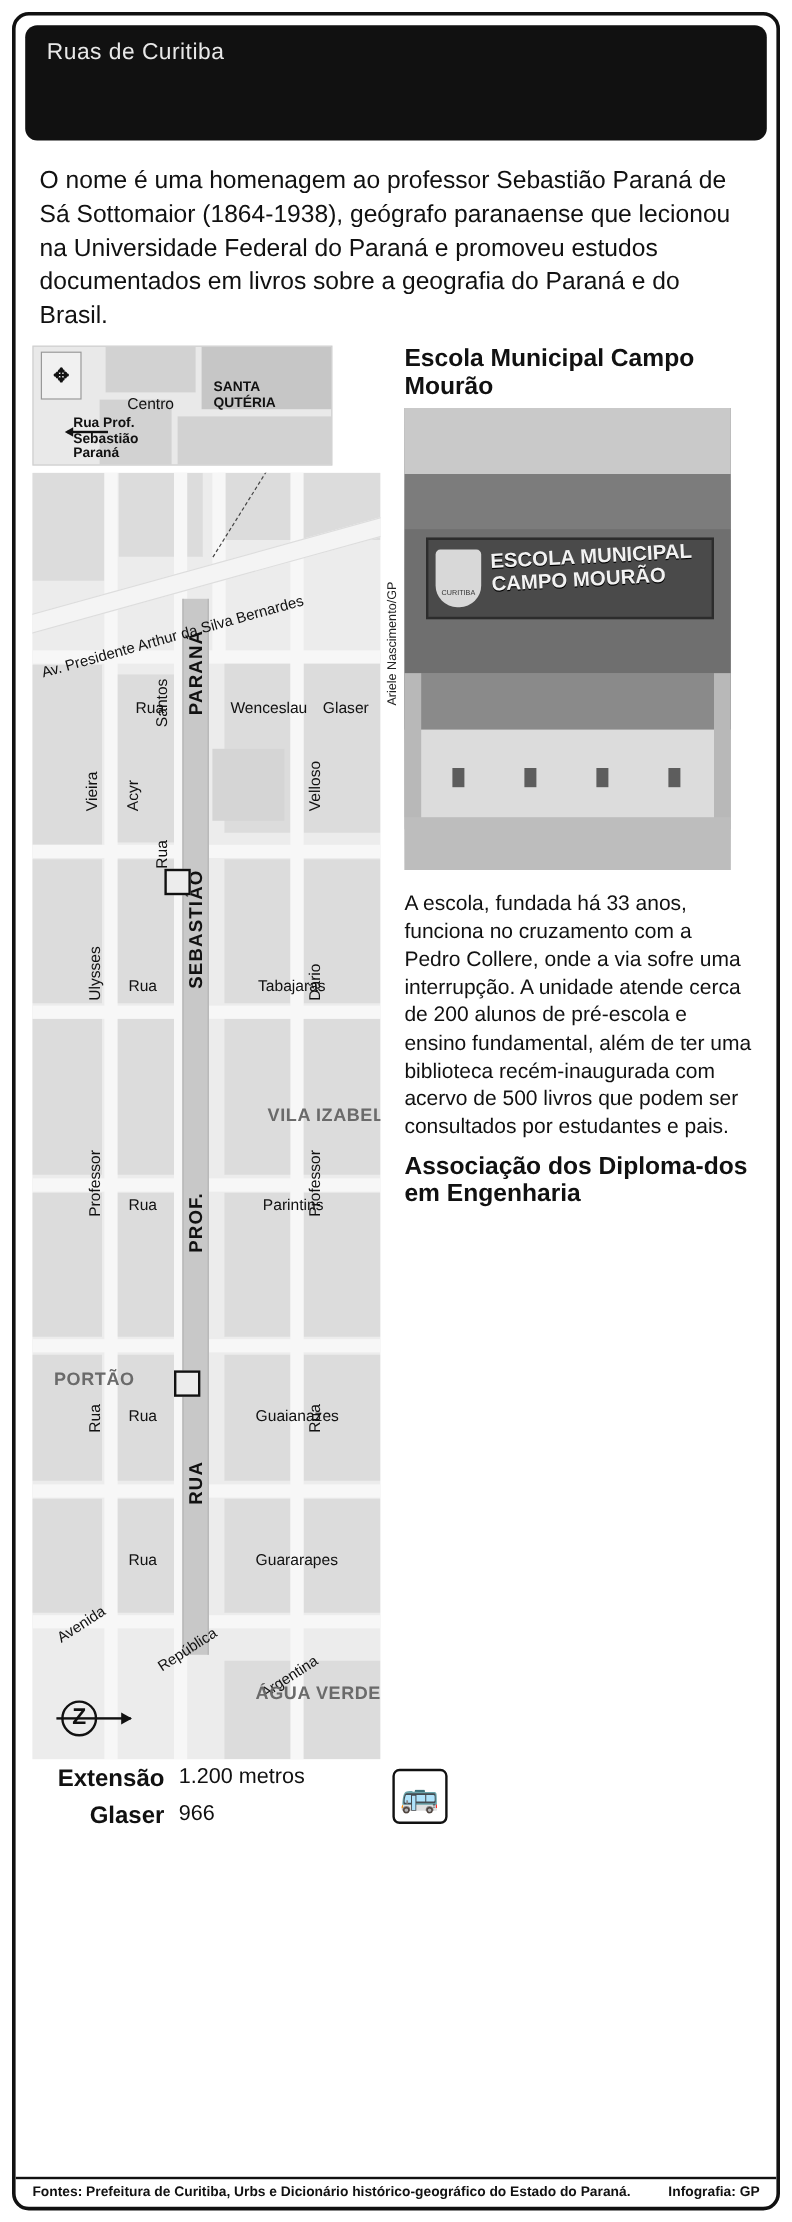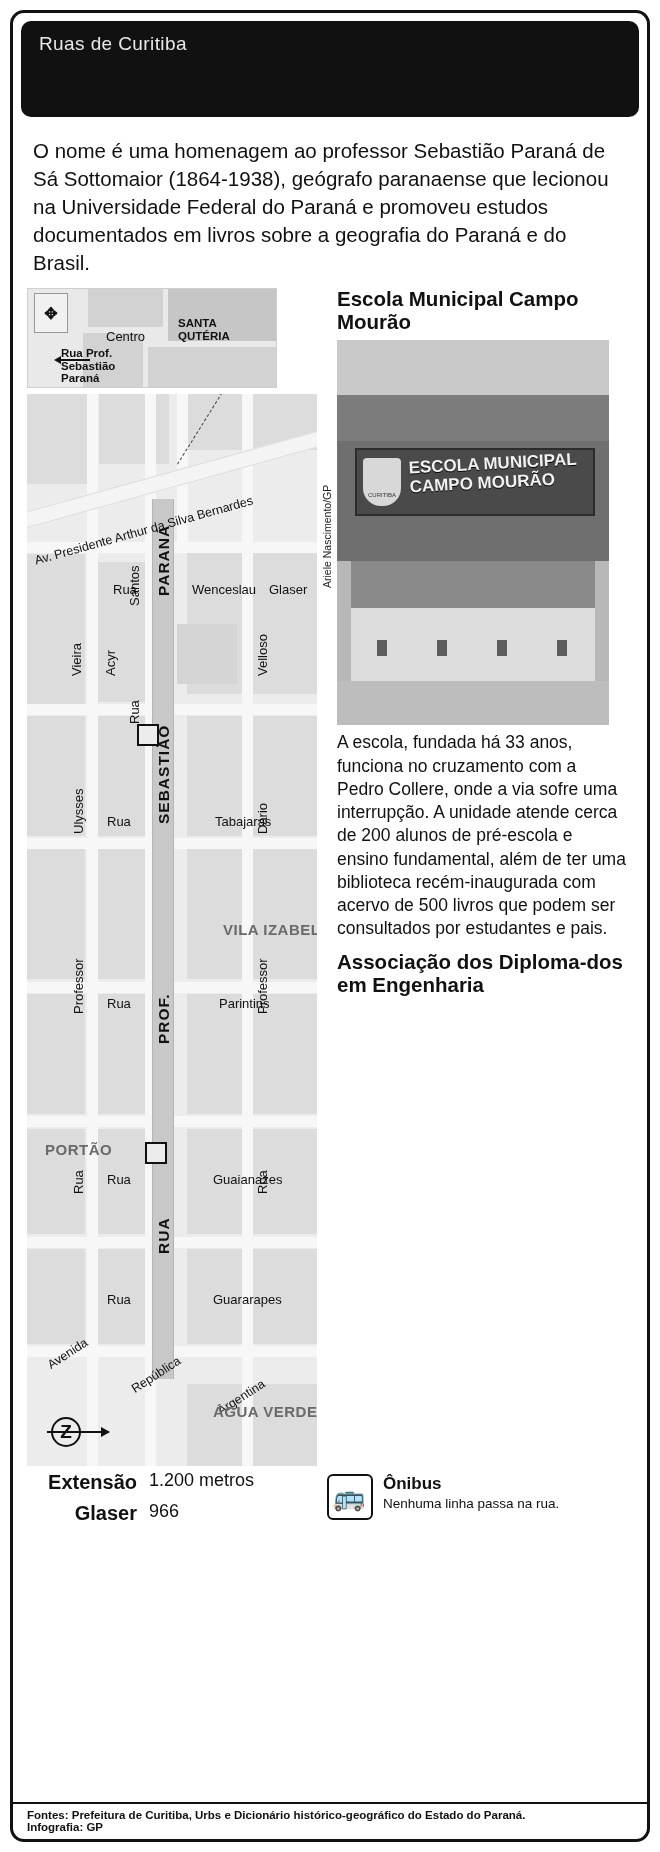--- a/index.html
+++ b/index.html
@@ -238,21 +238,21 @@
     top: 300px;
     transform: rotate(-90deg);
     transform-origin: left top;
     font-size: 10.5px;
     color: #222;
     white-space: nowrap;
   }
   .body-text {
     font-size: 17.5px;
     line-height: 1.33;
-    margin-top: 6px;
+    margin-top: 16px;
   }
   .story-title2 {
     font-size: 20.5px;
     font-weight: bold;
     line-height: 1.12;
     margin-top: 10px;
   }
   .body-text2 {
     font-size: 17px;
     line-height: 1.3;
@@ -292,21 +292,20 @@
   .footer {
     position: absolute;
     left: 0; bottom: 0;
     width: 100%;
     border-top: 2px solid #111;
     padding: 5px 14px 6px 14px;
     display: flex;
     justify-content: space-between;
     font-size: 11.5px;
     font-weight: bold;
-    flex-direction: column;
   }
 </style>
 </head>
 <body>
 
 <div class="page">
   <div class="frame">
 
     <div class="header">
       <div class="header-kicker">Ruas de Curitiba</div>
@@ -467,24 +466,20 @@
         <div class="fact-row">
           <div class="fact-label">Glaser</div>
           <div class="fact-value">966</div>
         </div>
       </div>
 
       <div class="bus">
         <div class="bus-icon">
           <span class="bus-glyph">🚌</span>
         </div>
-        <div>
-          <div class="bus-title">Ônibus</div>
-          <div class="bus-sub">Nenhuma linha passa na rua.</div>
-        </div>
       </div>
     </div>
 
     <div class="footer">
       <div>Fontes: Prefeitura de Curitiba, Urbs e Dicionário histórico-geográfico do Estado do Paraná.</div>
       <div>Infografia: GP</div>
     </div>
 
   </div>
 </div>

